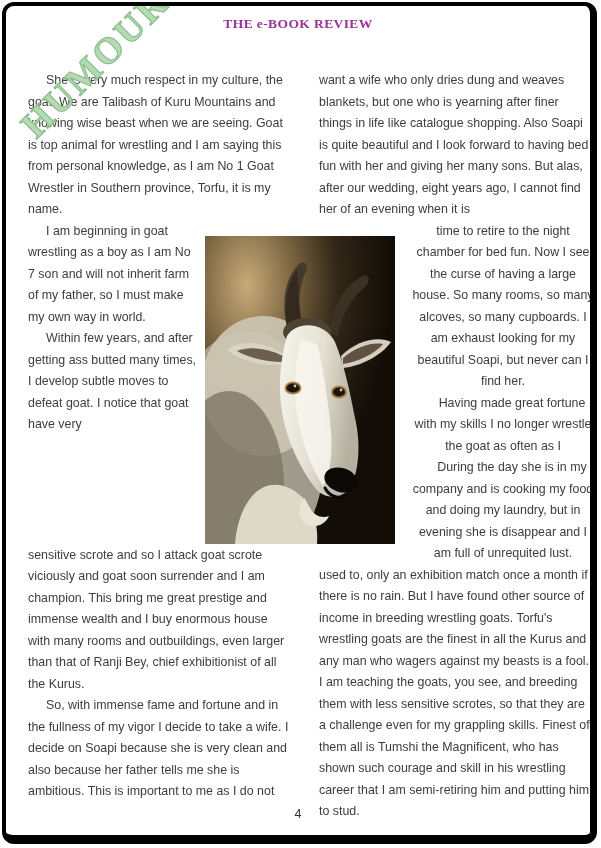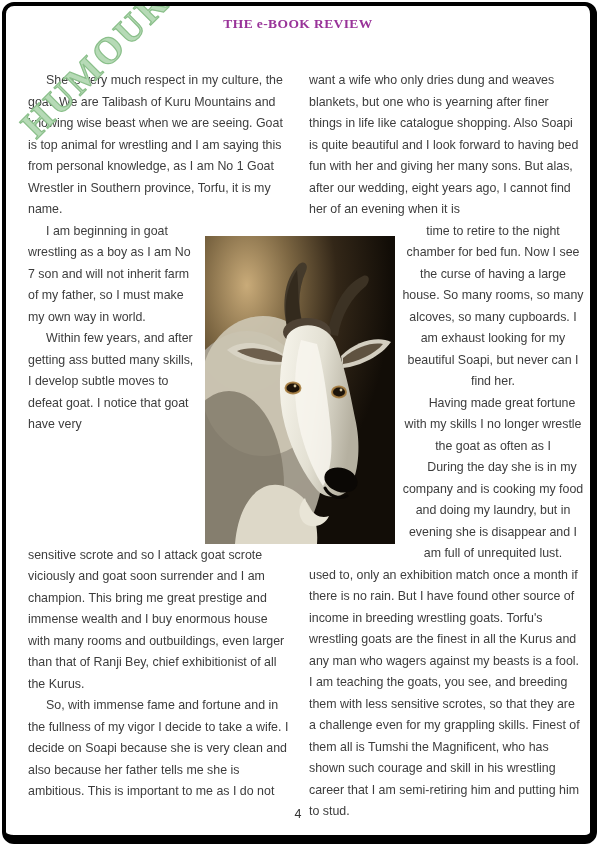--- a/index.html
+++ b/index.html
@@ -25,21 +25,21 @@
   .title{
     position:absolute;top:31px;left:0;width:100%;text-align:center;margin:0;
     font-family:"Liberation Sans",sans-serif;font-weight:bold;font-size:28px;
     letter-spacing:0.5px;line-height:38px;
     background:linear-gradient(180deg,#ffe600 0%,#ffe600 40%,#ff8a00 52%,#ff1400 64%,#ff1400 100%);
     -webkit-background-clip:text;background-clip:text;color:transparent;
     z-index:2;
   }
   .col{position:absolute;top:64px;font-size:12.4px;line-height:21.5px;color:#3d3d3d;}
   .col-left{left:22px;width:262px;}
-  .col-right{left:303px;width:276px;}
+  .col-right{left:313px;width:276px;}
   .col p{margin:0;}
   .indent{text-indent:18px;}
   .zone-left{width:172px;min-height:324px;}
   .zone-right{margin-left:92px;min-height:324px;text-align:center;}
   .photo{
     position:absolute;left:199px;top:230px;width:190px;height:308px;z-index:3;
   }
   .photo svg{display:block;}
   .page-number{
     position:absolute;bottom:14px;left:0;width:100%;text-align:center;
@@ -53,21 +53,21 @@
 
   <div class="watermark">HUMOUR</div>
 
   <div class="header">THE e-BOOK REVIEW</div>
 
 
   <div class="col col-left">
     <p class="indent">She is very much respect in my culture, the goat.  We are Talibash of Kuru Mountains and knowing wise beast when we are seeing.  Goat is top animal for wrestling and I am saying this from personal knowledge, as I am No 1 Goat Wrestler in Southern province, Torfu, it is my name.</p>
     <div class="zone-left">
       <p class="indent">I am beginning in goat wrestling as a boy as I am No 7 son and will not inherit farm of my father, so I must make my own way in world.</p>
-      <p class="indent">Within few years, and after getting ass butted many skills, I develop subtle moves to defeat goat.  I notice that goat have very</p>
+      <p class="indent">Within few years, and after getting ass butted many times, I develop subtle moves to defeat goat.  I notice that goat have very</p>
     </div>
     <p>sensitive scrote and so I attack goat scrote viciously and goat soon surrender and I am champion.  This bring me great prestige and immense wealth and I buy enormous house with many rooms and outbuildings, even larger than that of Ranji Bey, chief exhibitionist of all the Kurus.</p>
     <p class="indent">So, with immense fame and fortune and in the fullness of my vigor I decide to take a wife.  I decide on Soapi because she is very clean and also because her father tells me she is ambitious.  This is important to me as I do not</p>
   </div>
 
   <div class="col col-right">
     <p>want a wife who only dries dung and weaves blankets, but one who is yearning after finer things in life like catalogue shopping.  Also Soapi is quite beautiful and I look forward to having bed fun with her and giving her many sons.  But alas, after our wedding, eight years ago, I cannot find her of an evening when it is</p>
     <div class="zone-right">
       <p>time to retire to the night chamber for bed fun.  Now I see the curse of having a large house.  So many rooms, so many alcoves, so many cupboards.  I am exhaust looking for my beautiful Soapi, but never can I find her.</p>
       <p class="indent">Having made great fortune with my skills I no longer wrestle the goat as often as I</p>

